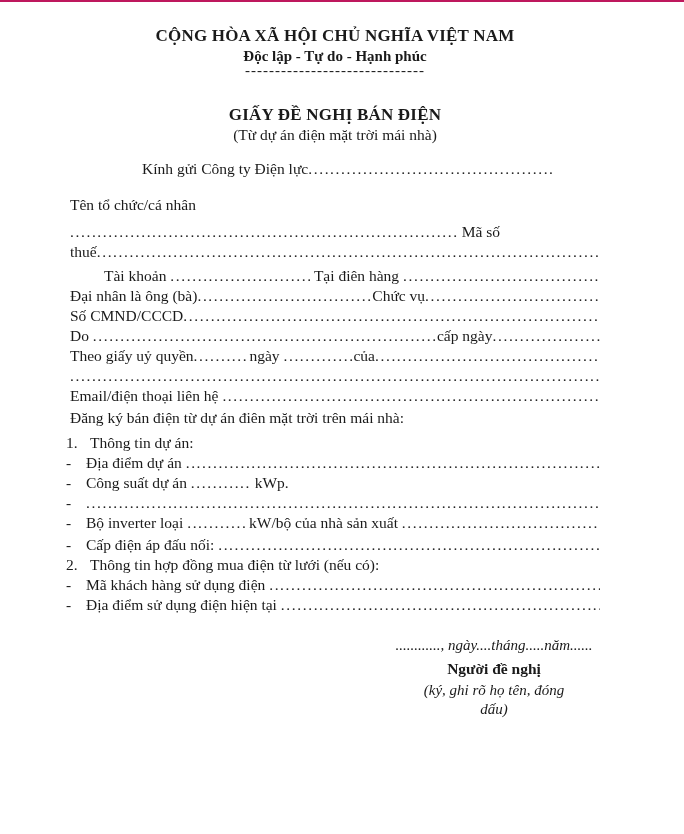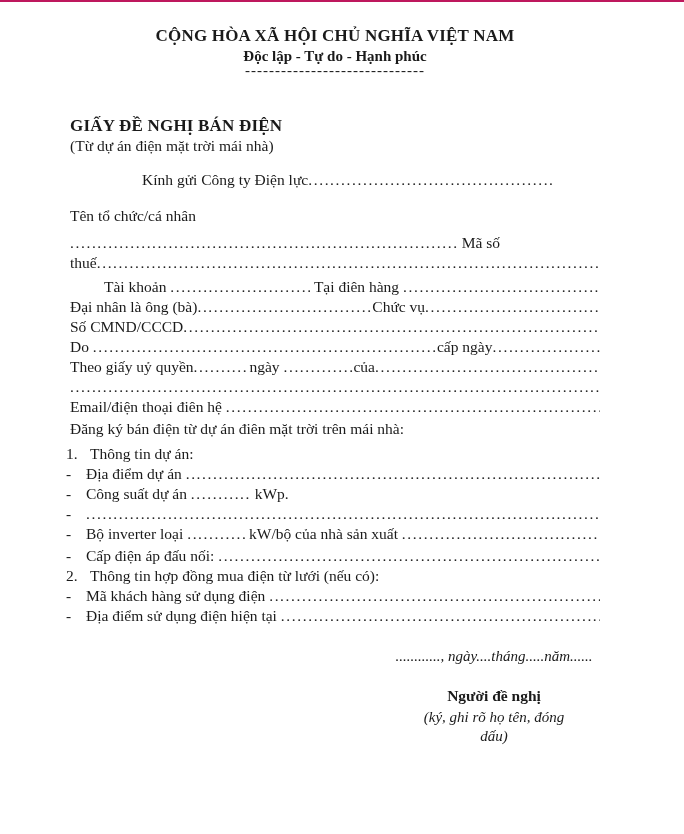--- a/index.html
+++ b/index.html
@@ -11,21 +11,21 @@
     border-top:2px solid #be185d;
     overflow:hidden;position:relative;
   }
   .content{padding:24px 84px 0 70px;}
   
   .nat-header{text-align:center;}
   .nat-h1{font-weight:bold;font-size:17px;line-height:20px;letter-spacing:.2px;}
   .nat-h2{font-weight:bold;font-size:15px;line-height:20px;}
   .nat-div{line-height:9px;font-size:15px;letter-spacing:1px;}
   
-  .titleblock{text-align:left;margin-top:41px;}
+  .titleblock{text-align:center;margin-top:30px;}
   .doc-title{font-weight:bold;font-size:17px;line-height:20px;letter-spacing:.2px;}
   .doc-subtitle{font-size:15.5px;line-height:19px;}
   
   .fline{display:flex;align-items:baseline;line-height:20px;min-height:20px;margin-top:0;}
   .seg-text{white-space:pre;}
   .seg-dots{overflow:hidden;white-space:nowrap;letter-spacing:1.6px;color:#222;}
   .marker{flex:0 0 20px;}
   .marker.num{flex:0 0 24px;}
   [data-name="line-recipient"]{margin-top:15px;padding-left:72px;margin-right:46px;align-items:flex-end;}
   [data-name="line-org-name"]{margin-top:16px;}
@@ -34,21 +34,21 @@
   [data-name="line-register"]{margin-top:2px;}
   [data-name="line-section-1"]{margin-top:5px;}
   [data-name="line-voltage"]{margin-top:2px;}
   [data-name="line-section-1"] ,[data-name="line-section-2"],
   [data-name="line-project-location"],[data-name="line-project-capacity"],
   [data-name="line-panel"],[data-name="line-inverter"],[data-name="line-voltage"],
   [data-name="line-customer-code"],[data-name="line-current-location"]{margin-left:-4px;}
   
   .signature{margin-top:21px;margin-left:318px;width:212px;text-align:center;}
   .sig-date{font-style:italic;font-size:15px;line-height:19px;}
-  .sig-title{font-weight:bold;font-size:15.5px;line-height:20px;margin-top:20px;}
+  .sig-title{font-weight:bold;font-size:15.5px;line-height:20px;margin-top:4px;}
   .sig-note{font-style:italic;font-size:15px;line-height:19px;width:150px;margin:2px auto 0;}
 </style>
 </head>
 <body>
 
 <div class="page" data-name="document-page">
   <div class="content" data-name="document-content">
 
     <header class="nat-header" data-name="national-header">
       <div class="nat-h1" data-name="national-motto-line1">CỘNG HÒA XÃ HỘI CHỦ NGHĨA VIỆT NAM</div>
@@ -105,21 +105,21 @@
             <span class="seg-dots" data-name="dotted-field" style="flex: 0 0 52px;">................................................................................................................................................................................................................................................................................................................................</span>
             <span class="seg-text" data-name="field-label"> ngày </span>
             <span class="seg-dots" data-name="dotted-field" style="flex: 0 0 70px;">................................................................................................................................................................................................................................................................................................................................</span>
             <span class="seg-text" data-name="field-label">của</span>
             <span class="seg-dots" data-name="dotted-field" style="flex: 1 1 0px;">................................................................................................................................................................................................................................................................................................................................</span>
           </div>
           <div class="fline" data-name="line-authorization-cont">
             <span class="seg-dots" data-name="dotted-field" style="flex: 1 1 0px;">................................................................................................................................................................................................................................................................................................................................</span>
           </div>
           <div class="fline" data-name="line-contact">
-            <span class="seg-text" data-name="field-label">Email/điện thoại điên hệ </span>
+            <span class="seg-text" data-name="field-label">Email/điện thoại liên hệ </span>
             <span class="seg-dots" data-name="dotted-field" style="flex: 1 1 0px;">................................................................................................................................................................................................................................................................................................................................</span>
           </div>
           <div class="fline" data-name="line-register">
             <span class="seg-text" data-name="field-label">Đăng ký bán điện từ dự án điên mặt trời trên mái nhà:</span>
           </div>
           <div class="fline" data-name="line-section-1">
             <span class="marker num" data-name="list-marker">1.</span>
             <span class="seg-text" data-name="field-label">Thông tin dự án:</span>
           </div>
           <div class="fline" data-name="line-project-location">

